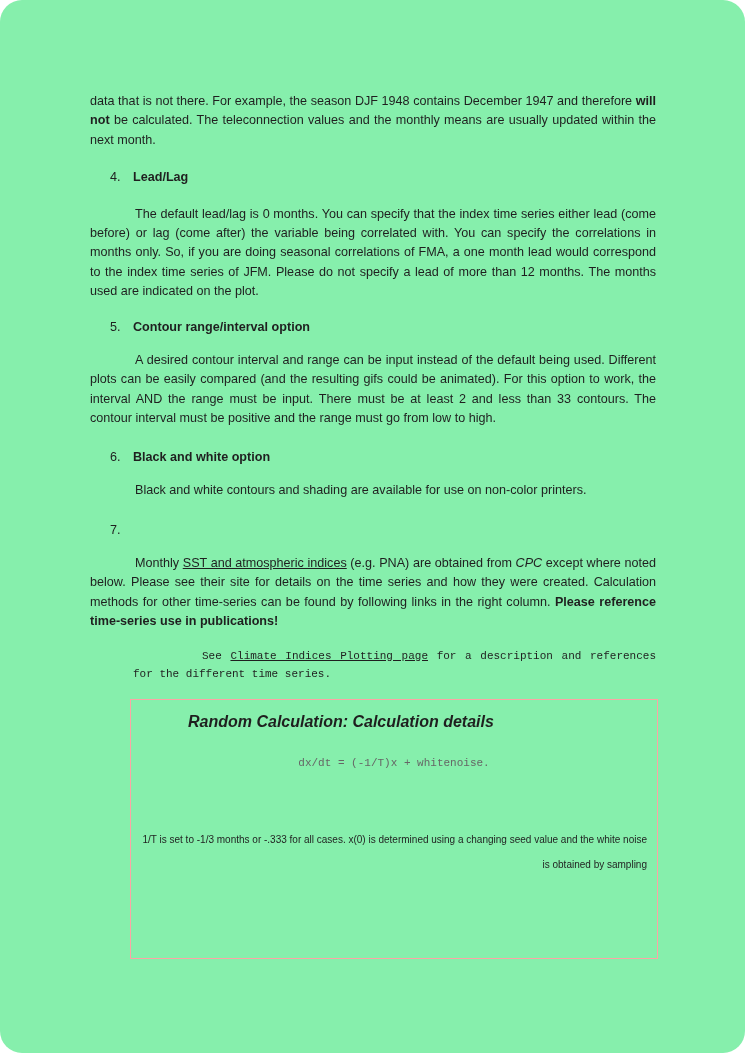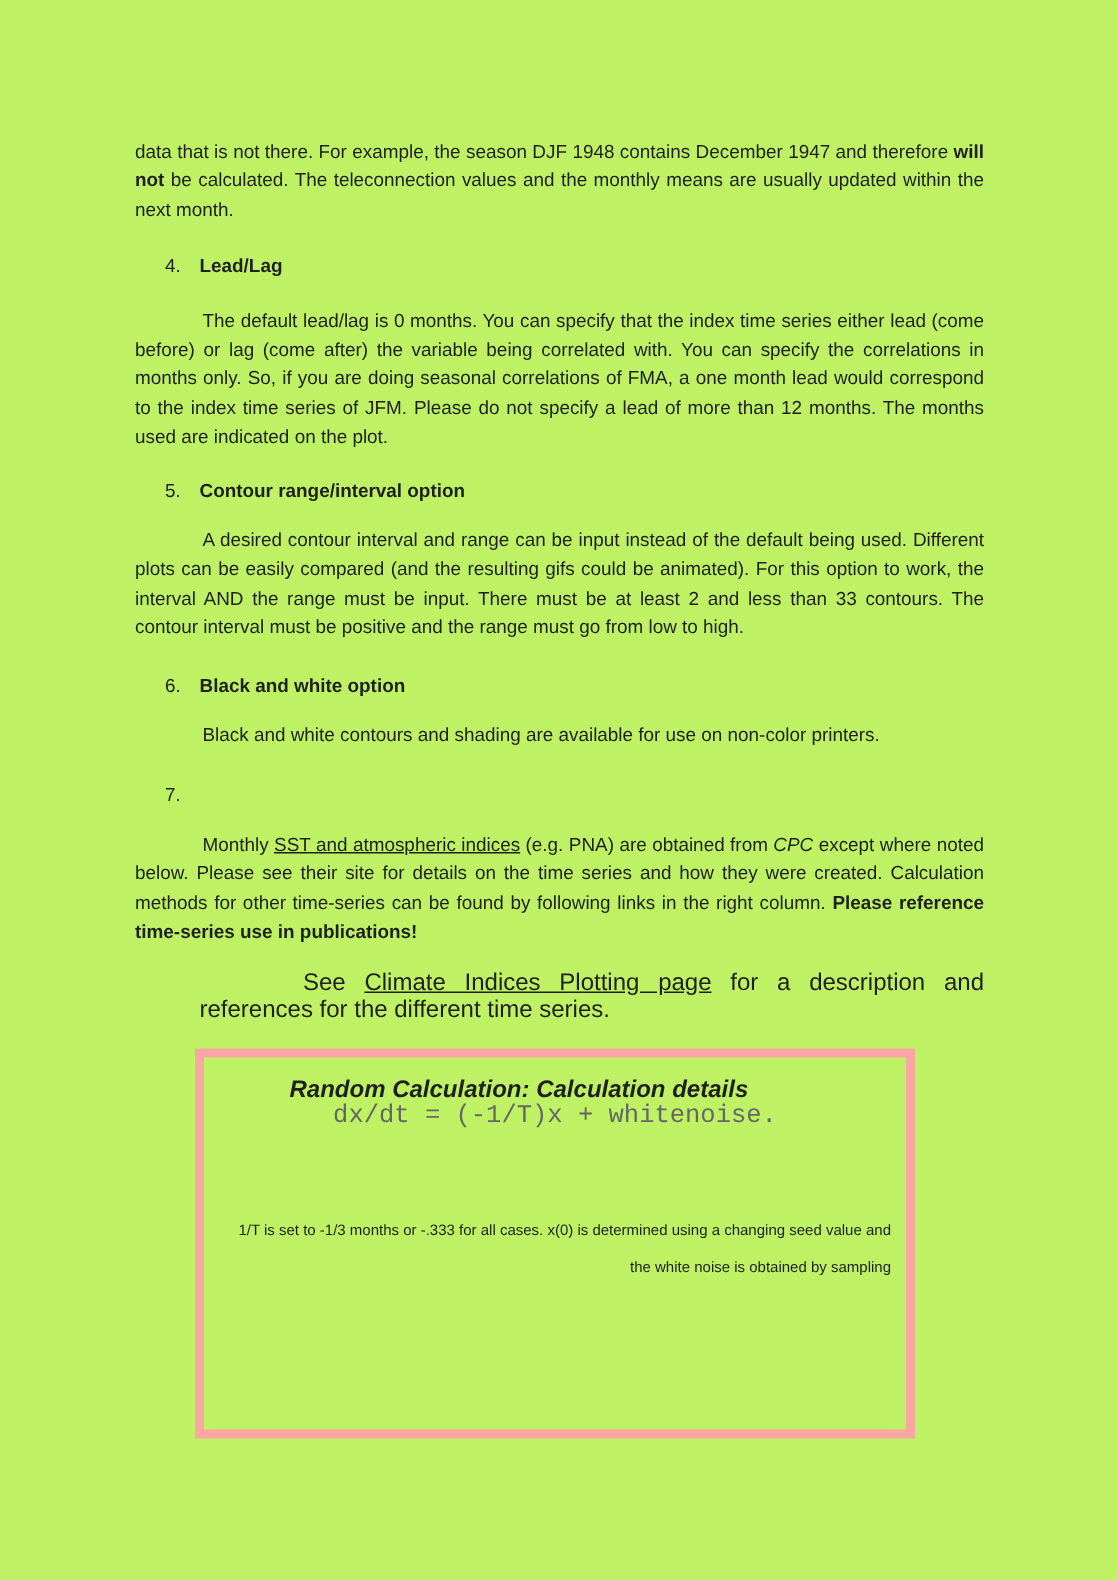--- a/index.html
+++ b/index.html
@@ -1,71 +1,72 @@
 <!DOCTYPE html>
 <html><head>
 <meta charset="utf-8">
 <style>
   html, body { margin: 0; padding: 0; background: #ffffff; }
   .page {
     position: relative;
     width: 745px;
     height: 1053px;
     box-sizing: border-box;
-    background: #bef264;
+    background: #86efac;
     padding: 92px 89px 0 90px;
     color: #1f1f1f;
     font-family: "Liberation Sans", sans-serif;
     font-size: 12.6px;
     line-height: 19.4px;
+    border-radius: 22px;
   }
   p { margin: 0; }
   .j { text-align: justify; }
   .ind { text-indent: 45px; }
   .li { display: flex; font-weight: bold; }
   .li .num { font-weight: normal; margin-left: 20px; width: 23px; flex: none; }
   .link { text-decoration: underline; cursor: pointer; }
   .em-link { font-style: italic; cursor: pointer; margin-top: 20px; }
   b { font-weight: bold; }
   .note {
-    font-family: Liberation Sans, sans-serif;
-    font-size: 16px;
+    font-family: Liberation Mono, monospace;
+    font-size: 11px;
     line-height: 18px;
     margin: 15px 0 16px 43px;
     text-indent: 69px;
     text-align: justify;
   }
   .rand-box {
     box-sizing: border-box;
     margin: 1px 0 0 40px;
-    width: 480px;
+    width: 528px;
     height: 260px;
-    border: 6px solid #fca5a5;
+    border: 1px solid #fca5a5;
     padding: 0 10px;
     overflow: hidden;
   }
   .rand-title {
     margin-top: 12px;
     padding-left: 47px;
     font-size: 16px;
     line-height: 20px;
     font-weight: bold;
     font-style: italic;
   }
   .rand-p1 {
     margin-top: 20px;
     font-size: 14.6px;
     line-height: 24px;
     text-align: justify;
     text-indent: 50px;
   }
   .rand-eq {
-    margin-top: 0;
+    margin-top: 24px;
     font-family: "Liberation Mono", monospace;
-    font-size: 17px;
+    font-size: 11px;
     line-height: 15px;
     color: #666666;
     text-align: center;
   }
   .rand-p2 {
     margin-top: 56px;
     font-size: 10px;
     line-height: 25px;
     text-align: right;
   }

